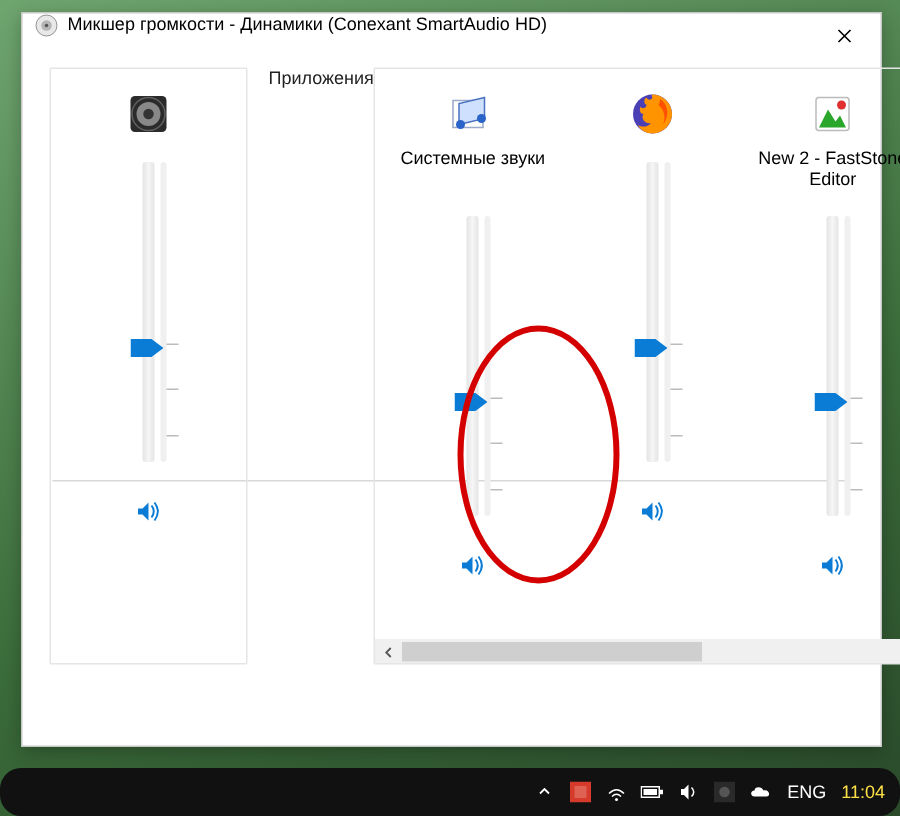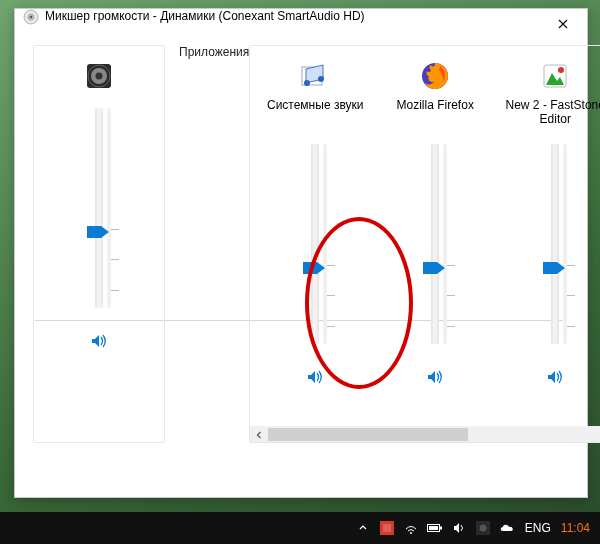--- a/index.html
+++ b/index.html
@@ -154,24 +154,25 @@
       position: absolute;
       bottom: 0; left: 0; right: 0;
       height: 32px;
       background: #111;
       display:flex;
       align-items:center;
       justify-content:flex-end;
       color:#fff;
       padding-right:10px;
       gap:10px;
+      border-radius:14px;
     }
     .taskbar .tray { display:flex; align-items:center; gap:8px; }
     .taskbar .lang { font-size:12px; color:#fff; }
-    .taskbar .clock { font-size:12px; color:#f97316; }
+    .taskbar .clock { font-size:12px; color:#fde047; }
     .tray-icon { width:16px; height:16px; display:flex; align-items:center; justify-content:center; }
     .connector-line {
       position:absolute;
       left:20px; right:20px;
       top: 311px;
       height:1px;
       background:#d8d8d8;
     }
   </style>
 </head>
@@ -266,21 +267,20 @@
         </div>
 
         <div class="channel">
           <div class="icon-wrap">
             <svg width="34" height="34" viewBox="0 0 34 34">
               <circle cx="17" cy="17" r="13" fill="#4a3fb5"></circle>
               <path d="M17 4 C24 4 30 10 30 17 C30 24 24 30 17 30 C13 30 9 28 7 24 C9 26 14 26 16 23 C12 24 9 20 11 17 C9 17 8 15 9 12 C10 14 13 13 13 11 C11 10 11 7 13 6 C14 8 16 8 17 6 C16 5 17 4 17 4 Z" fill="#ff9400"></path>
               <path d="M22 7 C27 10 29 18 24 24 C26 20 25 14 21 11 C22 9 22 8 22 7 Z" fill="#ff4f00"></path>
             </svg>
           </div>
-          <div class="label">Mozilla Firefox</div>
           <div class="slider-wrap">
             <div class="vbar"></div>
             <div class="peak-bar"></div>
             <div class="tick" style="bottom:42%;"></div>
             <div class="tick" style="bottom:28%;"></div>
             <div class="tick" style="bottom:14%;"></div>
             <svg class="thumb" style="bottom:38%;" viewBox="0 0 22 12">
               <path d="M0 0 H14 L22 6 L14 12 H0 Z" fill="#0a7cd6"></path>
             </svg>
           </div>

